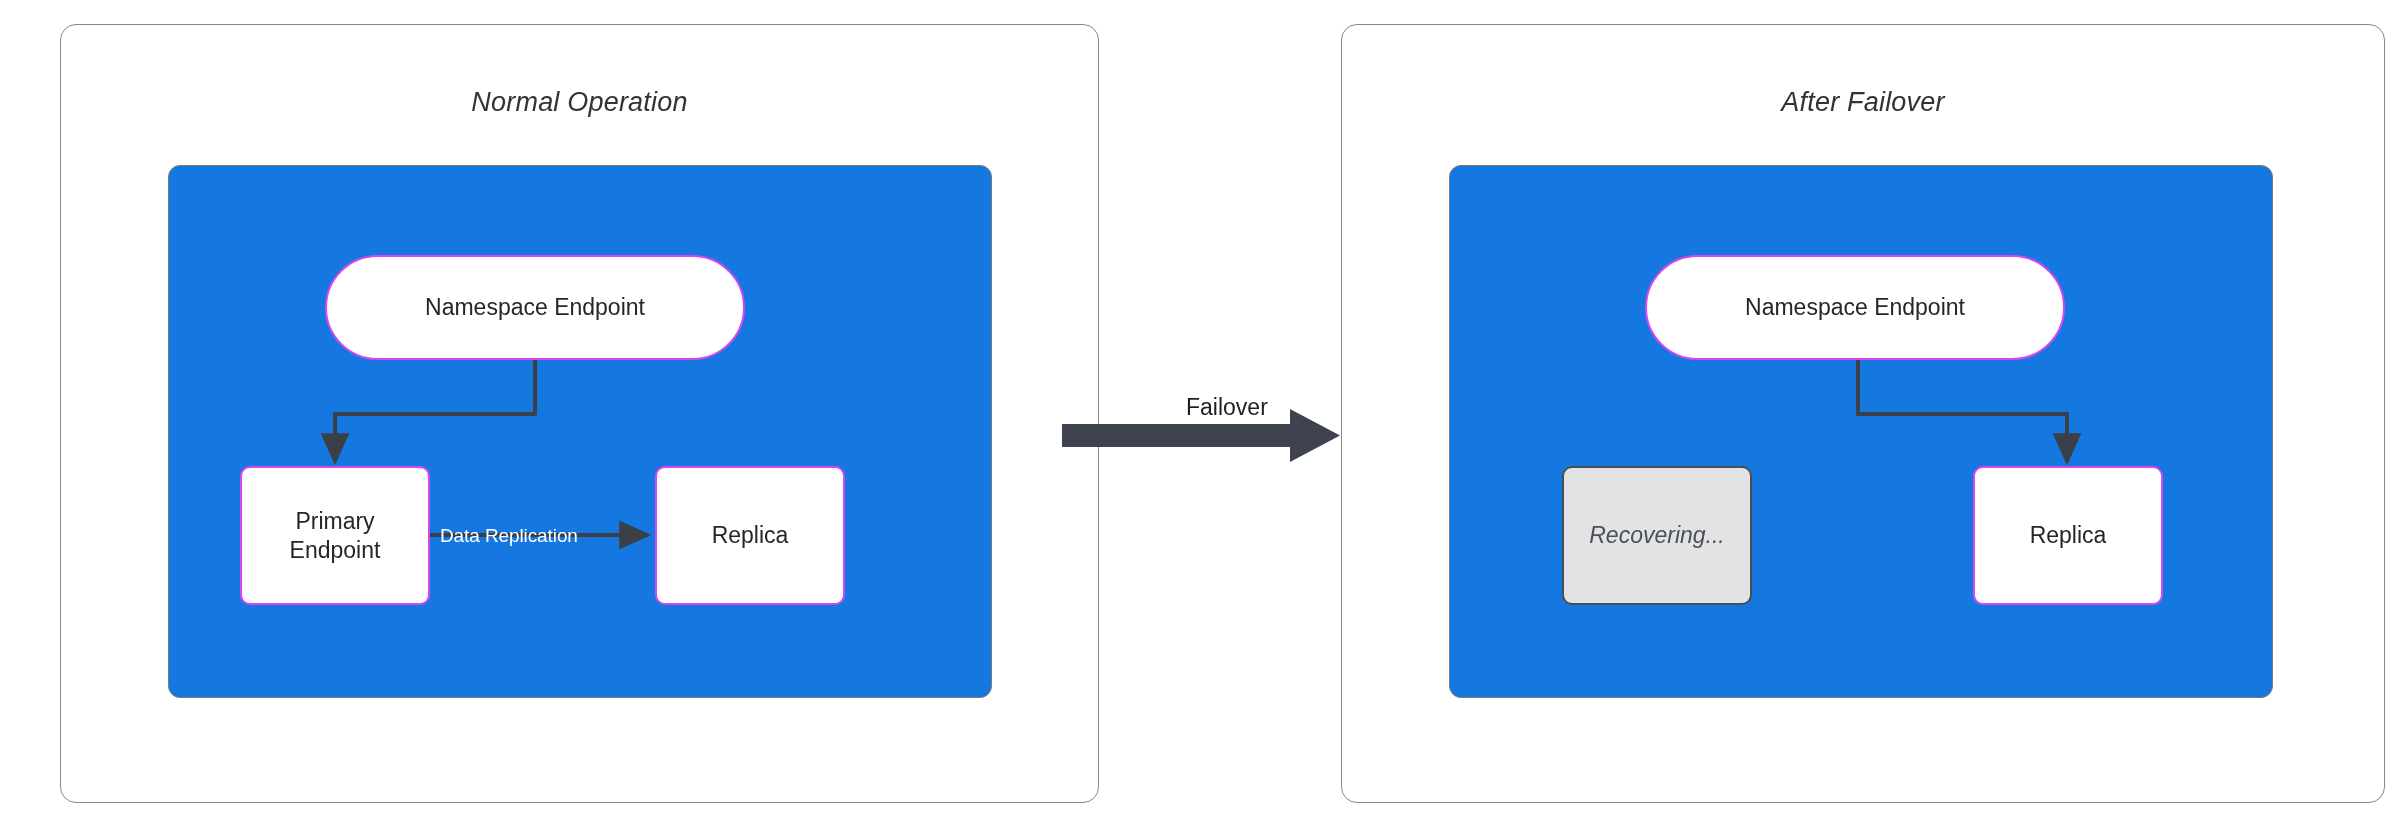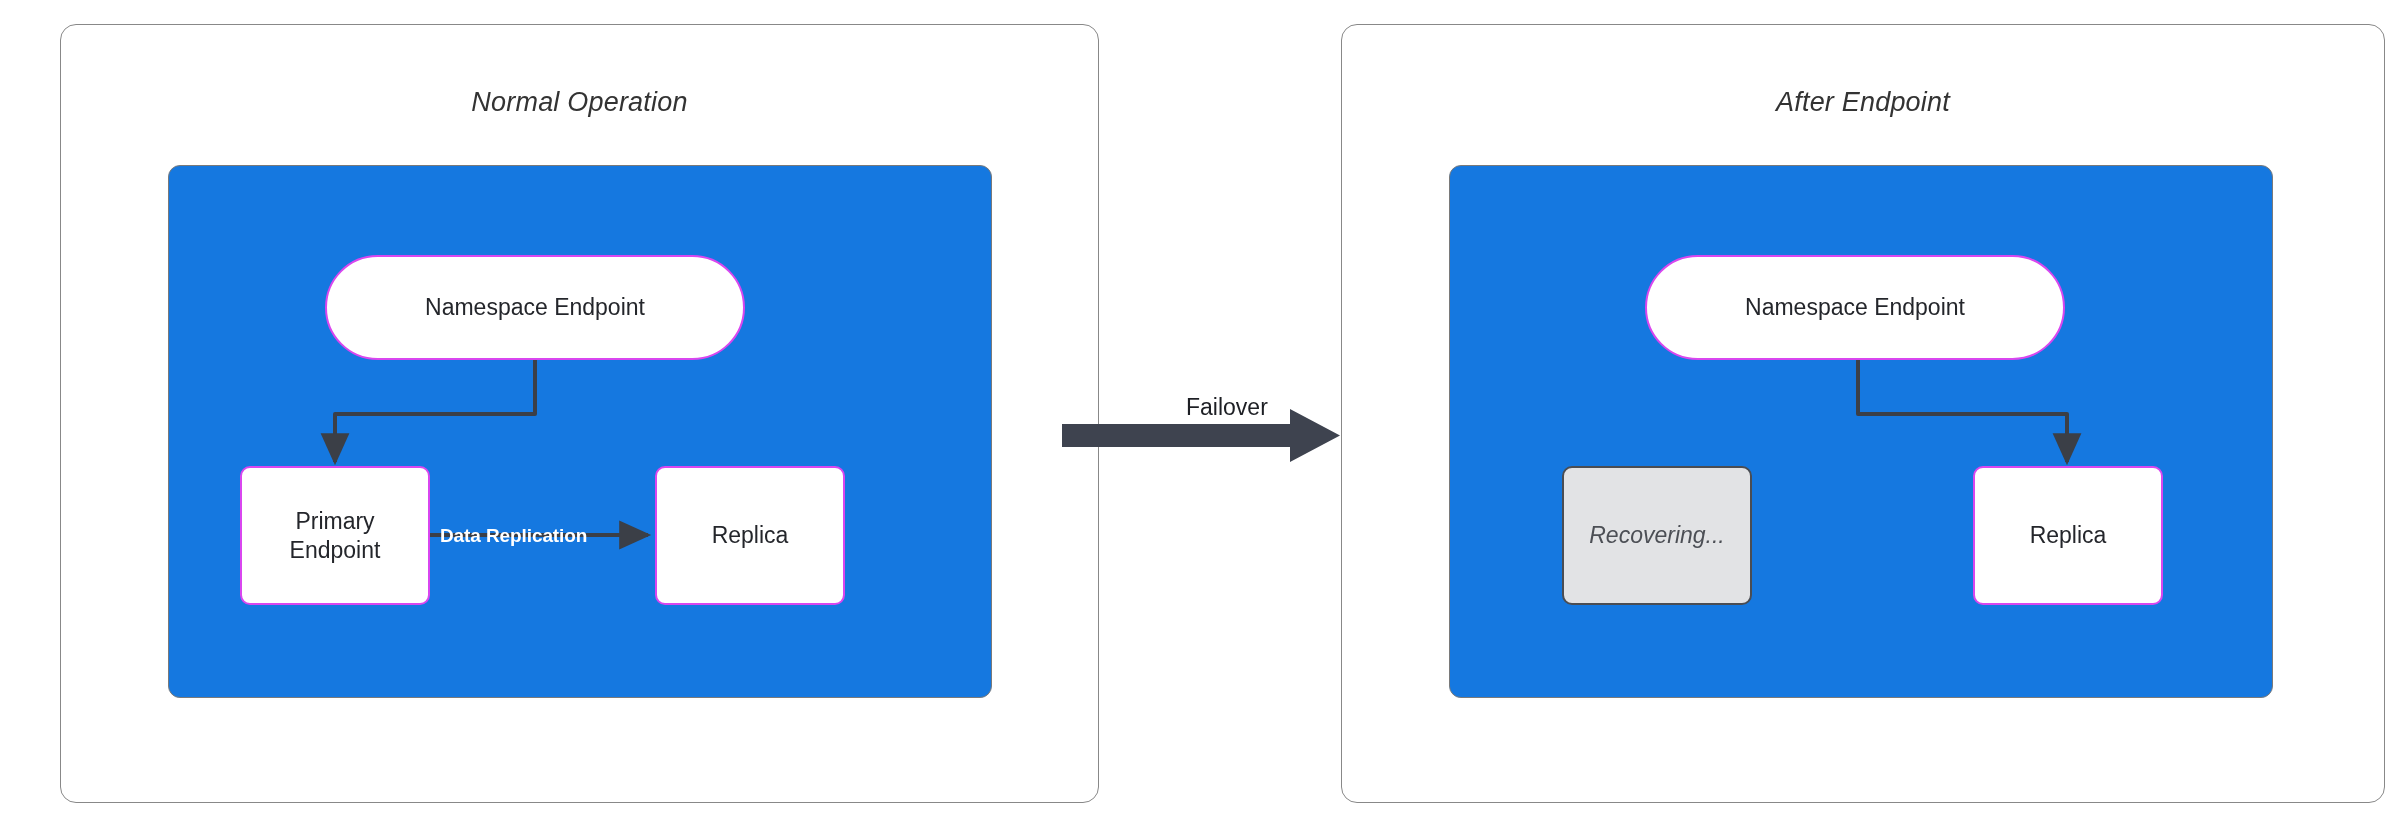--- a/index.html
+++ b/index.html
@@ -96,21 +96,21 @@
     fill: none;
     stroke: #3b3f47;
     stroke-width: 4;
     stroke-linejoin: round;
     stroke-linecap: butt;
   }
 
   .edge-label {
     position: absolute;
     font-size: 19px;
-    font-weight: bold;
+    font-weight: normal;
     color: #ffffff;
     white-space: nowrap;
     letter-spacing: -0.1px;
   }
   #label-replication { left: 440px; top: 525px; }
 
   .failover-label {
     position: absolute;
     font-size: 23px;
     color: #1d1f24;
@@ -122,21 +122,21 @@
 <body>
 
 <div id="canvas">
 
   <div class="panel" id="panel-left">
     <div class="panel-title">Normal Operation</div>
     <div class="cluster"></div>
   </div>
 
   <div class="panel" id="panel-right">
-    <div class="panel-title">After Endpoint</div>
+    <div class="panel-title">After Failover</div>
     <div class="cluster"></div>
   </div>
 
   <svg class="edge-svg" viewBox="0 0 2407 828">
     <defs>
       <marker id="arrow-dark" markerWidth="9" markerHeight="9" refX="7.2" refY="4.5" orient="auto" markerUnits="strokeWidth">
         <path d="M0,0.9 L8,4.5 L0,8.1 z" fill="#3b3f47"></path>
       </marker>
       <marker id="arrow-dark-sm" markerWidth="9" markerHeight="9" refX="7.2" refY="4.5" orient="auto" markerUnits="strokeWidth">
         <path d="M0,0.9 L8,4.5 L0,8.1 z" fill="#3b3f47"></path>

